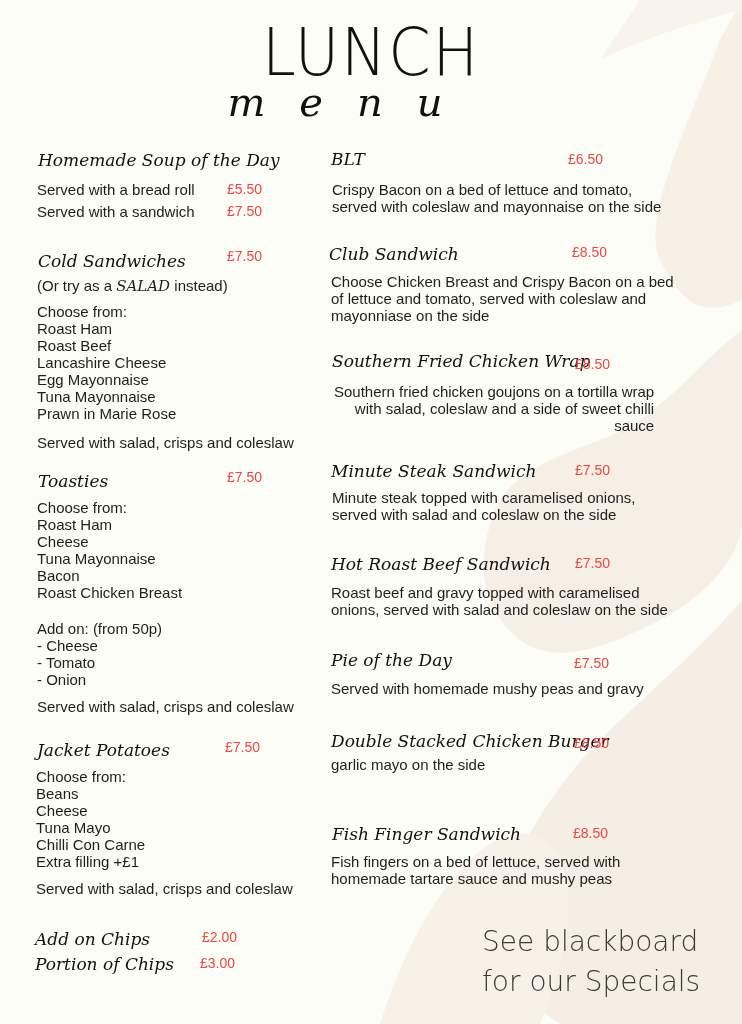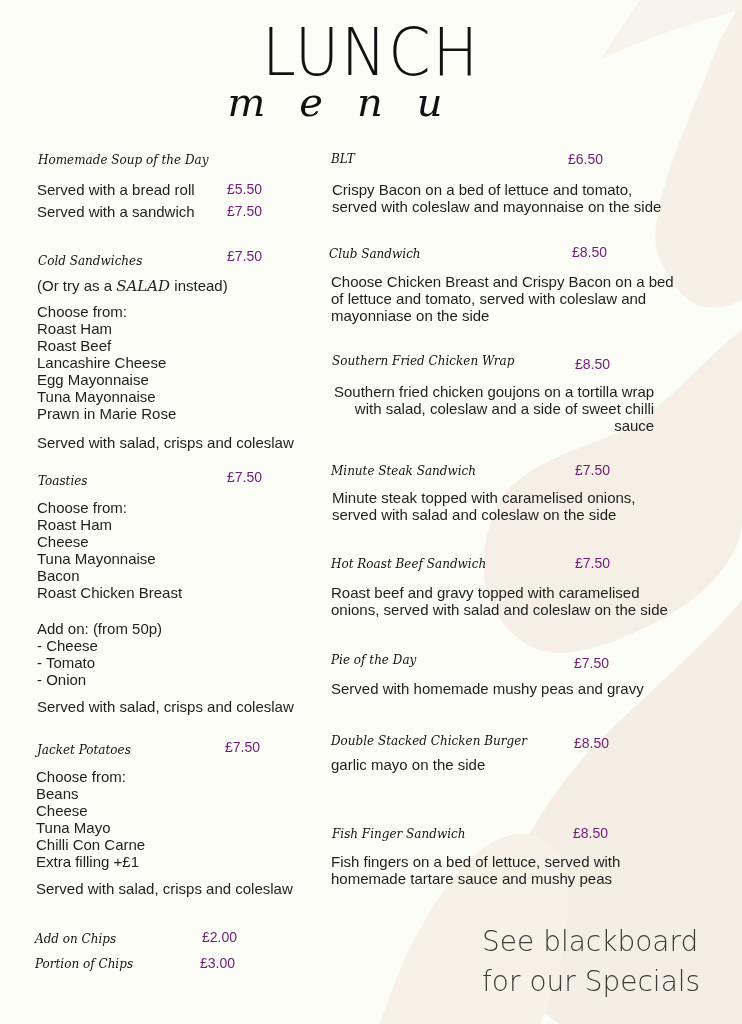--- a/index.html
+++ b/index.html
@@ -21,29 +21,29 @@
   }
   .title-menu {
     left: 0; width: 684px; top: 82px; text-align: center;
     font-family: "DejaVu Serif", serif; font-style: italic;
     font-size: 40px; letter-spacing: 34px; line-height: 40px;
     color: #111;
     padding-left: 20px; box-sizing: border-box;
   }
   .hd {
     font-family: "DejaVu Serif", serif; font-style: italic;
-    font-size: 12px; line-height: 22px; color: #111; white-space: nowrap;
+    font-size: 17px; line-height: 22px; color: #111; white-space: nowrap;
   }
   .tx {
     font-family: "Liberation Sans", sans-serif;
     font-size: 15px; line-height: 17px; color: #1e1e1e; white-space: nowrap;
   }
   .pr {
     font-family: "Liberation Sans", sans-serif;
-    font-size: 14px; line-height: 17px; color: #701a75; white-space: nowrap;
+    font-size: 14px; line-height: 17px; color: #ef4444; white-space: nowrap;
   }
   .salad-word {
     font-family: "DejaVu Serif", serif; font-style: italic; font-size: 15px;
   }
   .specials {
     left: 482px; top: 922px;
     font-family: "DejaVu Sans", sans-serif; font-weight: 300;
     font-size: 28px; line-height: 40px; color: #3c3a37; white-space: nowrap;
   }
   .lines div { display: block; }

